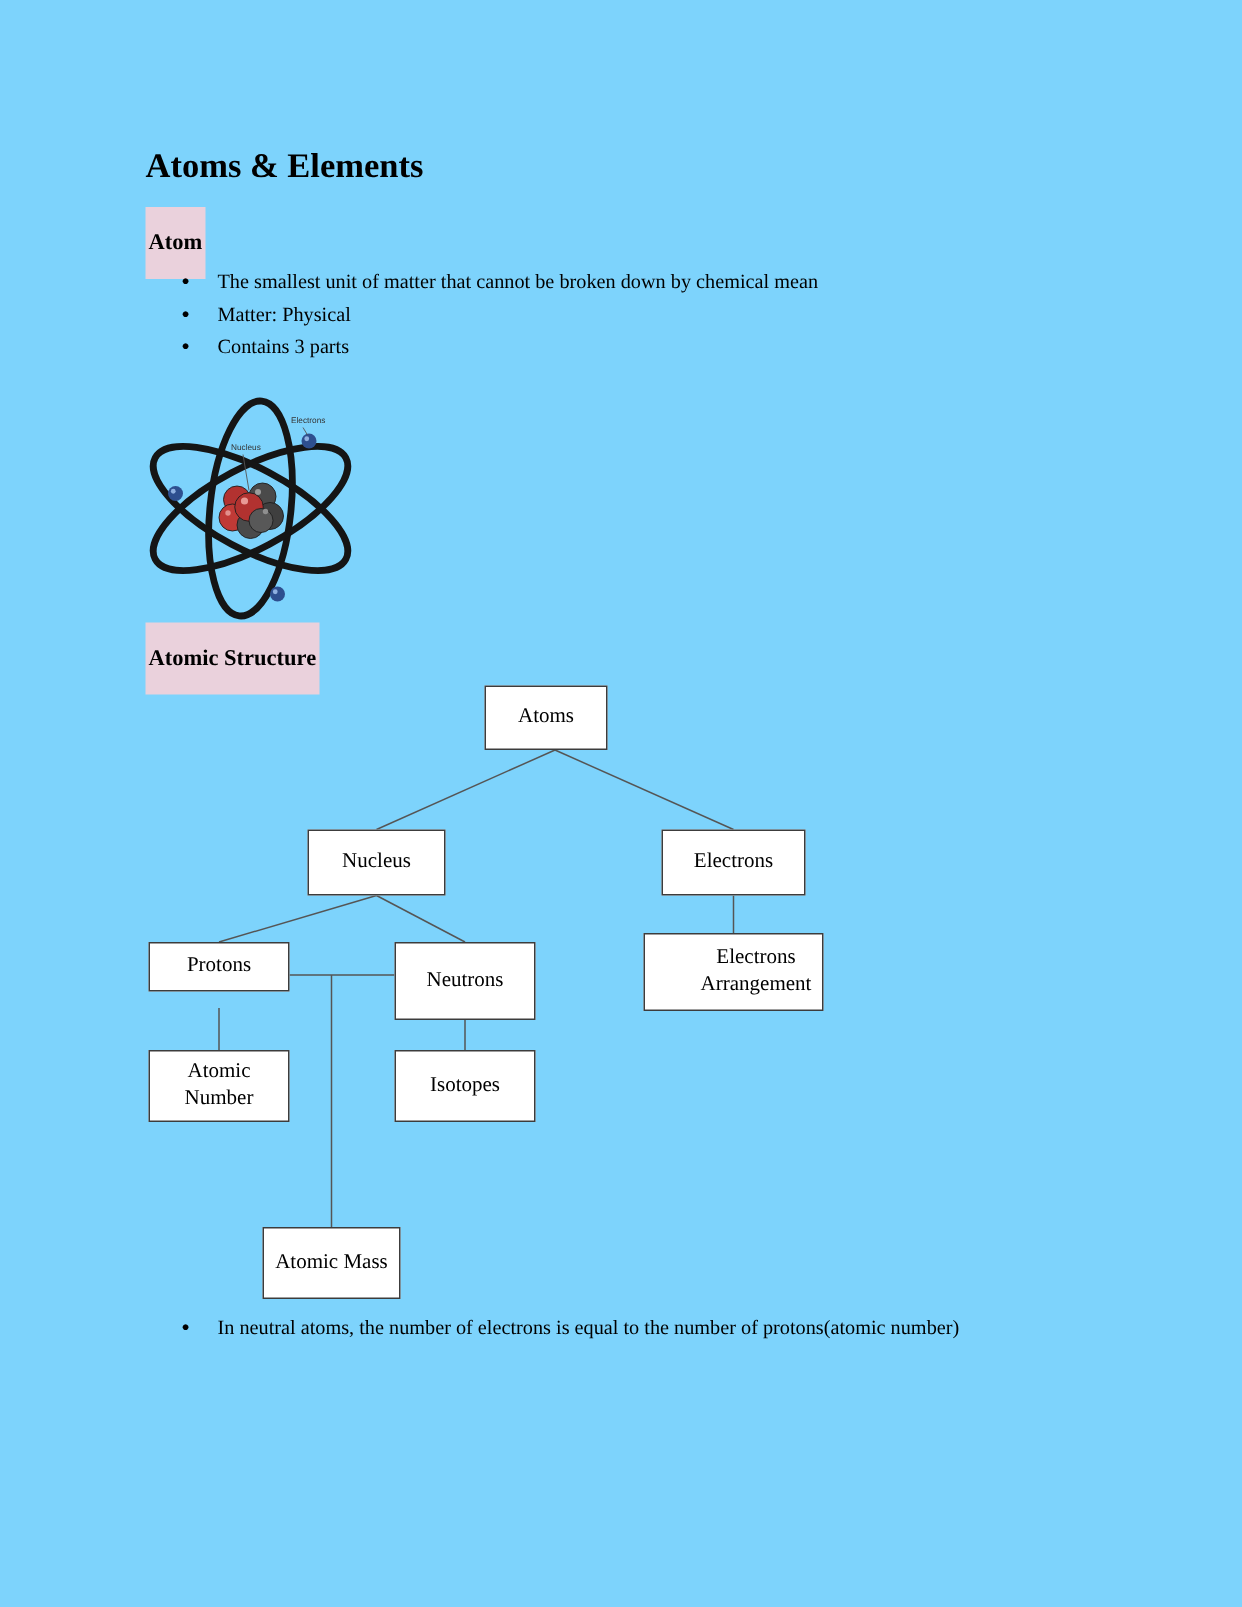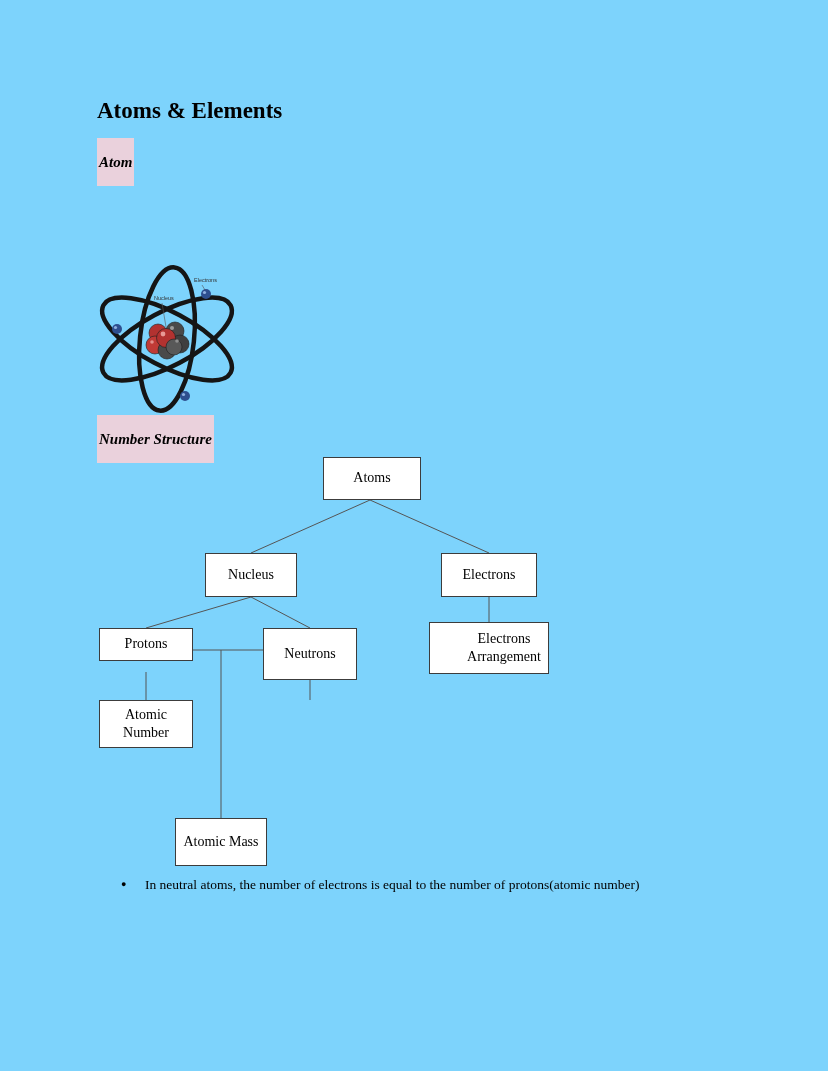--- a/index.html
+++ b/index.html
@@ -4,21 +4,21 @@
 <style>
   * { margin:0; padding:0; box-sizing:border-box; }
   html,body { background:#ffffff; }
   .page {
     position:relative; width:828px; height:1071px; margin:0 auto;
     background:#7dd3fc; color:#000;
     font-family:"Liberation Serif", serif; overflow:hidden;
   }
   .doc-title { position:absolute; left:97px; top:98px; font-size:23px; font-weight:bold; }
   .subhead { position:absolute; font-size:15px; font-weight:bold; }
-  .subhead .hl { padding:16px 2px;font-style:italic; }
+  .subhead .hl { padding:16px 2px; }
   .bullets { position:absolute; list-style:none; font-size:13.5px; width:578px; }
   .bullets li { position:relative; padding-left:48px; line-height:21.5px; }
   .bullets li::before { content:"\25CF"; position:absolute; left:24px; top:0; font-size:9px; }
   .node {
     position:absolute; border:1px solid #3c3c3c; background:#fff;
     display:flex; align-items:center; justify-content:center;
     text-align:center; font-size:14px; line-height:1.3; padding:2px 6px;
   }
   .lines-svg { position:absolute; left:0; top:450px; }
   .atom-svg { position:absolute; left:92px; top:252px; }
@@ -27,20 +27,25 @@
 <body>
 
 <div class="page">
 
   <h1 class="doc-title">Atoms &amp; Elements</h1>
 
   <div class="subhead" style="left:97px; top:154px;">
     <span class="hl" style="background:#ead1dc;">Atom</span>
   </div>
 
+  <ul class="bullets" style="left:97px; top:177px;">
+    <li>The smallest unit of matter that cannot be broken down by chemical mean</li>
+    <li>Matter: Physical</li>
+    <li>Contains 3 parts</li>
+  </ul>
 
   <svg class="atom-svg" width="160" height="170" viewBox="0 0 160 170">
     <g fill="none" stroke="#151515" stroke-width="4.5">
       <ellipse cx="75" cy="87" rx="27" ry="72" transform="rotate(6 75 87)"></ellipse>
       <ellipse cx="75" cy="87" rx="27" ry="72" transform="rotate(62 75 87)"></ellipse>
       <ellipse cx="75" cy="87" rx="27" ry="72" transform="rotate(-62 75 87)"></ellipse>
     </g>
 
     <g stroke="#1d1d1d" stroke-width="0.6">
       <circle cx="66" cy="81" r="9" fill="#b23230"></circle>
@@ -69,43 +74,44 @@
 
     <g font-size="5.5" fill="#333" font-family="Liberation Sans, sans-serif">
       <text x="62" y="48">Nucleus</text>
       <text x="102" y="30">Electrons</text>
       <line x1="70" y1="51" x2="74" y2="75" stroke="#555" stroke-width="0.6"></line>
       <line x1="110" y1="33" x2="113" y2="38" stroke="#555" stroke-width="0.6"></line>
     </g>
   </svg>
 
   <div class="subhead" style="left:97px; top:431px;">
-    <span class="hl" style="background:#ead1dc;">Number Structure</span>
+    <span class="hl" style="background:#ead1dc;">Atomic Structure</span>
   </div>
 
   <svg class="lines-svg" width="828" height="430" viewBox="0 0 828 430">
     <g stroke="#555555" stroke-width="1">
       <line x1="370" y1="50" x2="251" y2="103"></line>
       <line x1="370" y1="50" x2="489" y2="103"></line>
       <line x1="251" y1="147" x2="146" y2="178"></line>
       <line x1="251" y1="147" x2="310" y2="178"></line>
       <line x1="489" y1="147" x2="489" y2="172"></line>
       <line x1="146" y1="222" x2="146" y2="250"></line>
       <line x1="310" y1="222" x2="310" y2="250"></line>
       <line x1="193" y1="200" x2="263" y2="200"></line>
       <line x1="221" y1="200" x2="221" y2="368"></line>
     </g>
   </svg>
 
-  <div class="node" style="left:323px; top:457px; width:98px;  height:43px;">Atoms</div>
+  <div class="node" style="left:323px; top:457px; width:82px;  height:43px;">Atoms</div>
   <div class="node" style="left:205px; top:553px; width:92px;  height:44px;">Nucleus</div>
   <div class="node" style="left:441px; top:553px; width:96px;  height:44px;">Electrons</div>
   <div class="node" style="left:99px;  top:628px; width:94px;  height:33px;">Protons</div>
   <div class="node" style="left:263px; top:628px; width:94px;  height:52px;">Neutrons</div>
   <div class="node" style="left:429px; top:622px; width:120px; height:52px;padding-left:36px;">Electrons Arrangement</div>
   <div class="node" style="left:99px;  top:700px; width:94px;  height:48px;">Atomic Number</div>
+  <div class="node" style="left:263px; top:700px; width:94px;  height:48px;">Isotopes</div>
   <div class="node" style="left:175px; top:818px; width:92px;  height:48px;font-family:Liberation Serif, serif;">Atomic Mass</div>
 
   <ul class="bullets" style="left:97px; top:874px;">
     <li>In neutral atoms, the number of electrons is equal to the number of protons(atomic number)</li>
   </ul>
 
 </div>
 
 </body></html>

